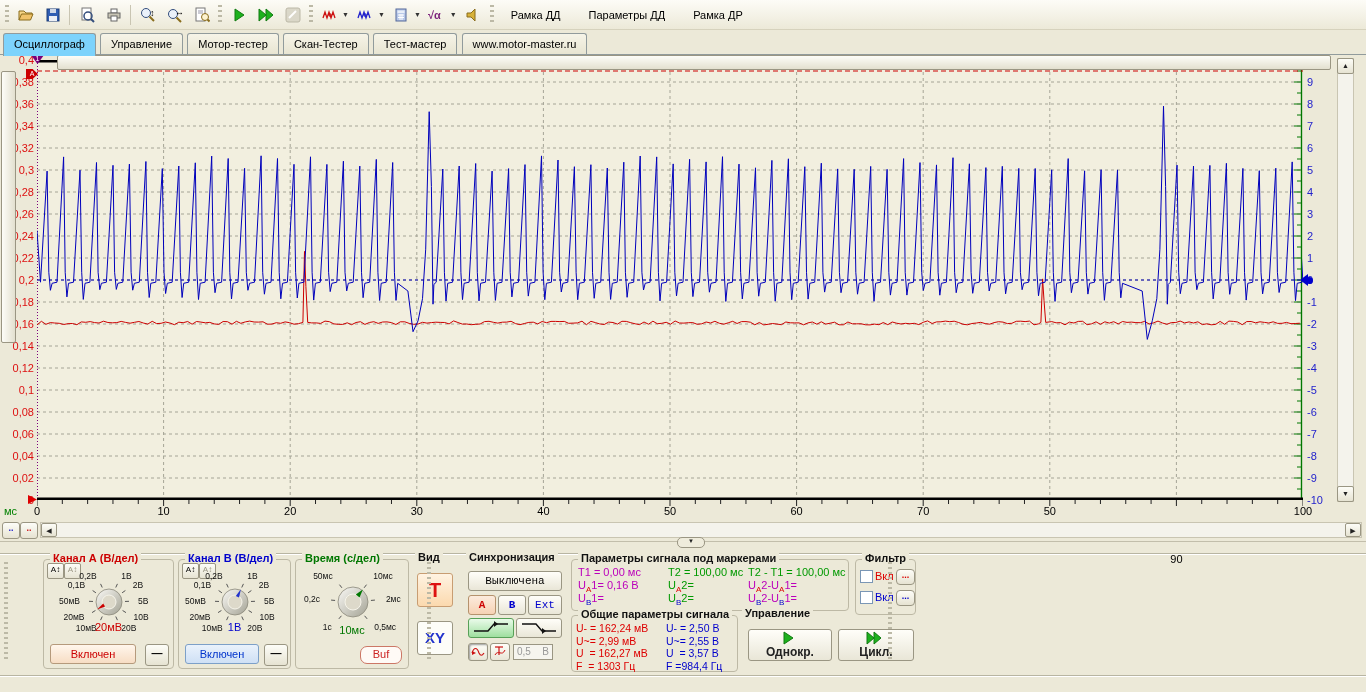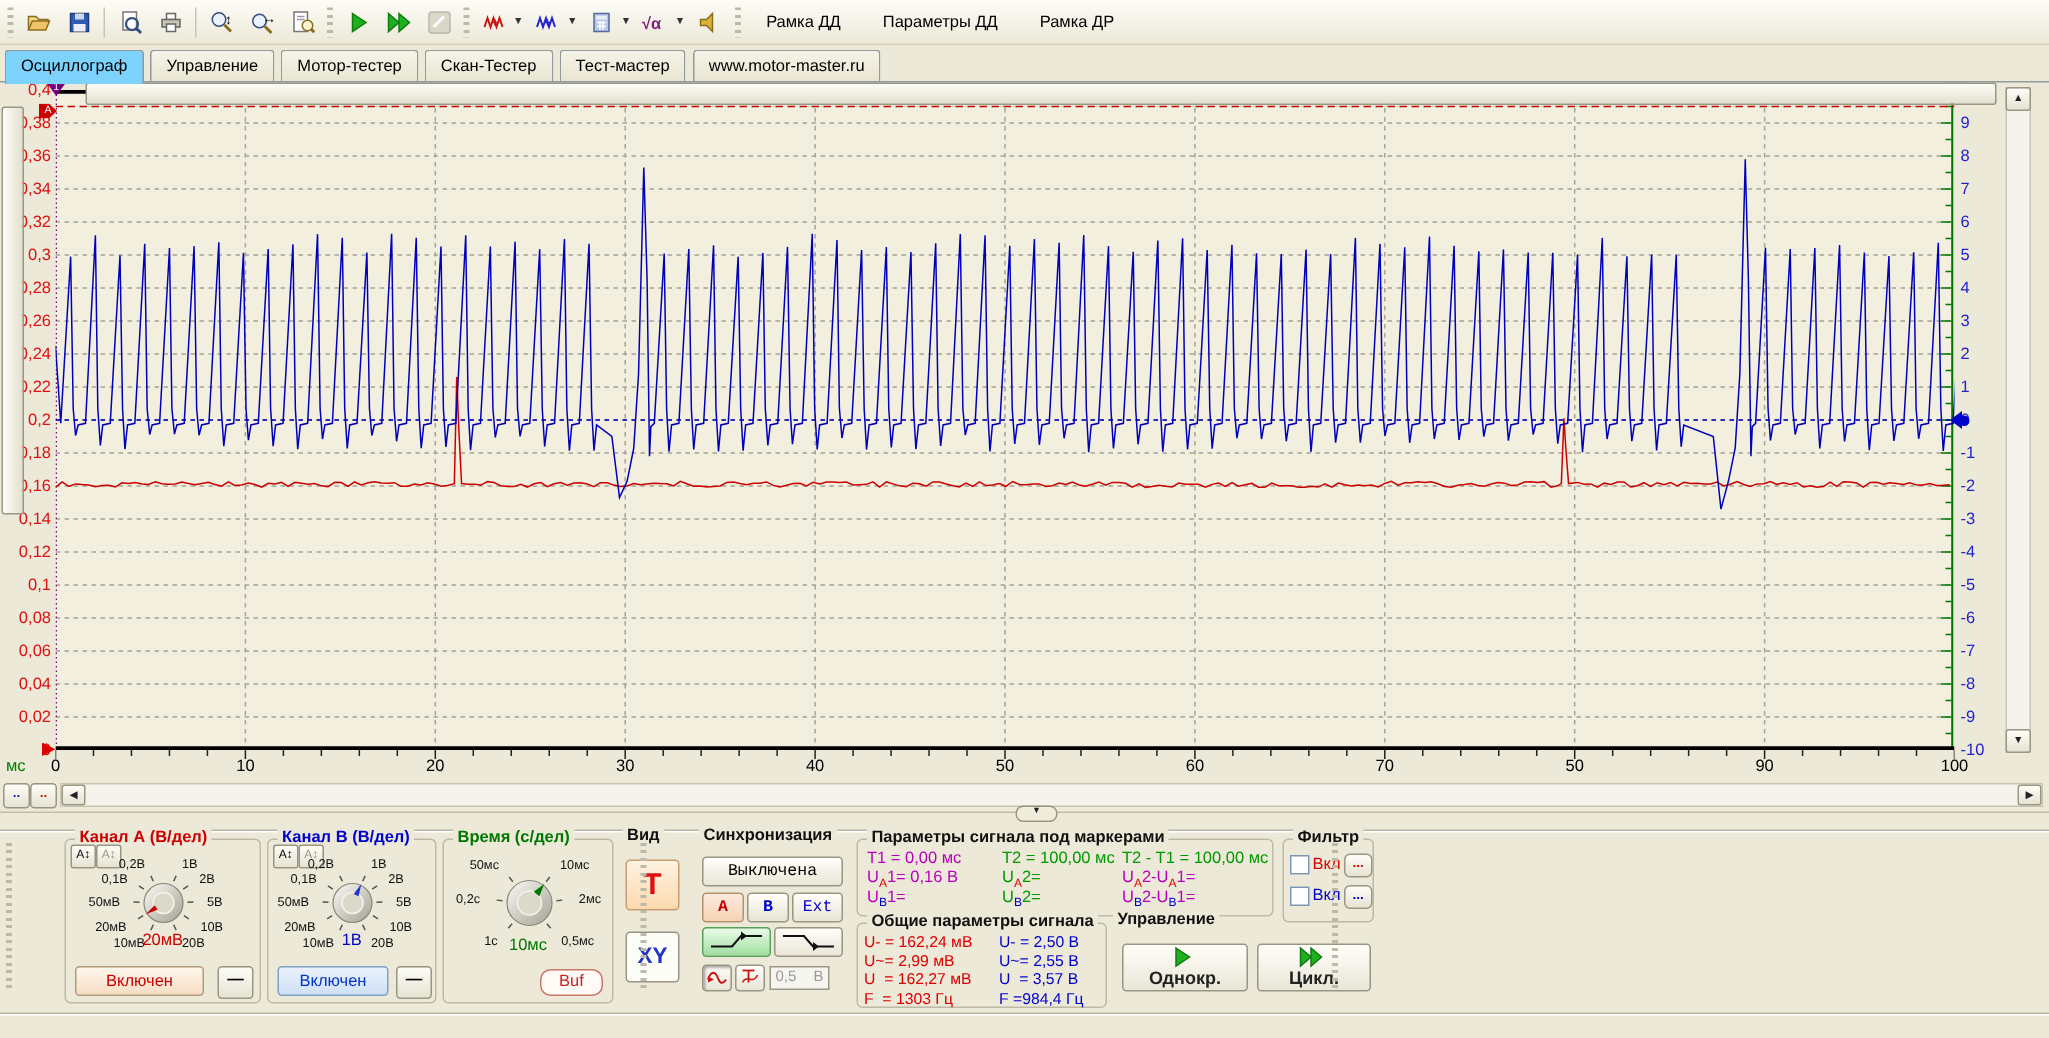--- a/index.html
+++ b/index.html
@@ -373,21 +373,21 @@
     <div id="x-labels">
         <span class="xl" style="left: 22px;">0</span>
         <span class="xl" style="left: 148.6px;">10</span>
         <span class="xl" style="left: 275.2px;">20</span>
         <span class="xl" style="left: 401.8px;">30</span>
         <span class="xl" style="left: 528.4px;">40</span>
         <span class="xl" style="left: 655px;">50</span>
         <span class="xl" style="left: 781.6px;">60</span>
         <span class="xl" style="left: 908.2px;">70</span>
         <span class="xl" style="left: 1034.8px;">50</span>
-        <span class="xl" style="left: 1161.4px;">90</span>
+        <span class="xl" style="left: 1161.4px; margin-top: 48px;">90</span>
         <span class="xl" style="left: 1288px;">100</span>
       </div>
     <svg id="xticks" width="1266" height="7">
         <line x1="0" y1="0" x2="0" y2="6" stroke="#222" stroke-width="1"></line>
         <line x1="25.32" y1="0" x2="25.32" y2="4" stroke="#222" stroke-width="1"></line>
         <line x1="50.64" y1="0" x2="50.64" y2="4" stroke="#222" stroke-width="1"></line>
         <line x1="75.96" y1="0" x2="75.96" y2="4" stroke="#222" stroke-width="1"></line>
         <line x1="101.28" y1="0" x2="101.28" y2="4" stroke="#222" stroke-width="1"></line>
         <line x1="126.6" y1="0" x2="126.6" y2="6" stroke="#222" stroke-width="1"></line>
         <line x1="151.92" y1="0" x2="151.92" y2="4" stroke="#222" stroke-width="1"></line>

